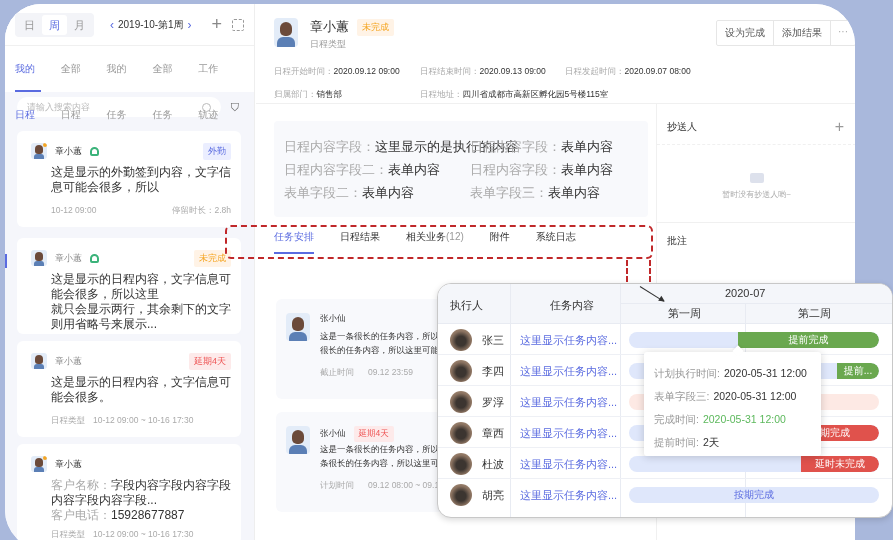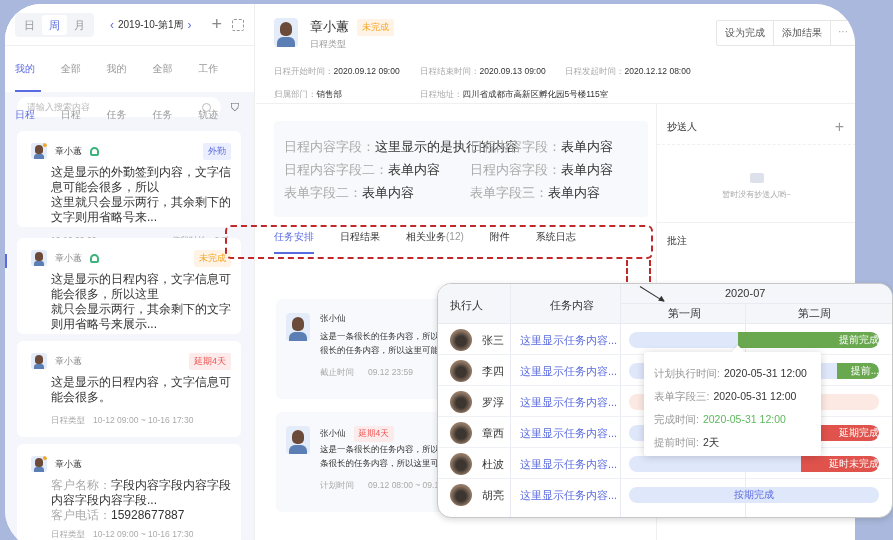--- a/index.html
+++ b/index.html
@@ -91,21 +91,21 @@
 
 .gantt{position:absolute;left:437px;top:283px;width:456px;height:235px;background:#fff;border-radius:14px;border:1px solid #c8c8c8;box-shadow:0 2px 6px rgba(0,0,0,.15);overflow:hidden;}
 .ghead{position:absolute;left:0;top:0;width:456px;height:40px;background:#f4f6fa;border-bottom:1px solid #e8ebf2;}
 .gh{position:absolute;font-size:11px;color:#333;}
 .gv{position:absolute;top:0;bottom:0;width:1px;background:#e8ebf2;}
 .grow{position:absolute;left:0;width:456px;height:31px;border-bottom:1px solid #eef0f5;}
 .gav{position:absolute;left:12px;top:5px;width:22px;height:22px;border-radius:50%;background:radial-gradient(circle at 50% 55%,#3c3530 30%,#8a7260 60%,#b69b82 100%);}
 .gname{position:absolute;left:44px;top:9px;font-size:11px;color:#333;}
 .glink{position:absolute;left:82px;top:9px;font-size:11px;color:#5a6be0;}
 .gbar{position:absolute;top:8px;height:16px;border-radius:8px;font-size:10px;line-height:16px;text-align:center;overflow:hidden;}
-.gbar .fill{position:absolute;top:0;bottom:0;right:0;color:#fff;text-align:right;border-radius:0 8px 8px 0;}
+.gbar .fill{position:absolute;top:0;bottom:0;right:0;color:#fff;text-align:center;border-radius:0 8px 8px 0;}
 .tooltip{position:absolute;left:644px;top:352px;width:177px;height:104px;background:#fff;border-radius:3px;box-shadow:0 1px 8px rgba(0,0,0,.18);font-size:10.5px;color:#999;padding:10px 0 0 10px;}
 .tooltip:before{content:"";position:absolute;left:90px;top:-5px;width:8px;height:8px;background:#fff;transform:rotate(45deg);box-shadow:-1px -1px 2px rgba(0,0,0,.06);}
 .tline{height:23px;line-height:23px;}
 .tline b{font-weight:normal;color:#333;margin-left:4px;}
 .tline b.green{color:#5cb85c;}
 .arrow{position:absolute;left:640px;top:286px;width:28px;height:1px;background:#333;transform:rotate(32deg);transform-origin:left;}
 .arrow:after{content:"";position:absolute;right:-1px;top:-3px;border-left:6px solid #333;border-top:3px solid transparent;border-bottom:3px solid transparent;}
 </style>
 </head>
 <body>
@@ -146,21 +146,20 @@
       <div class="row1">
         <div class="av">
             <i class="dot"></i>
           </div>
         <span class="cname">章小蕙</span>
         <span class="pin"></span>
         <span class="badge b-blue">外勤</span>
       </div>
       <div class="ctext">
         <div>这是显示的外勤签到内容，文字信息可能会很多，所以</div>
-        <div>这里就只会显示两行，其余剩下的文字则用省略号来...</div>
       </div>
       <div class="cfoot">
         <span>10-12 09:00</span>
         <span class="r">停留时长：2.8h</span>
       </div>
     </div>
 
     <div class="card" style="top:234px;height:96px;">
       <i class="activebar"></i>
       <div class="row1">
@@ -220,21 +219,21 @@
         <span class="badge b-orange">未完成</span>
       </div>
       <div class="htype">日程类型</div>
       <div class="hbtns">
         <span>设为完成</span>
         <span>添加结果</span>
         <span>···</span>
       </div>
       <div class="meta" style="top:62px;"><span>日程开始时间：</span><b>2020.09.12 09:00</b></div>
       <div class="meta" style="left:164px;top:62px;"><span>日程结束时间：</span><b>2020.09.13 09:00</b></div>
-      <div class="meta" style="left:309px;top:62px;"><span>日程发起时间：</span><b>2020.12.12 08:00</b></div>
+      <div class="meta" style="left:309px;top:62px;"><span>日程发起时间：</span><b>2020.09.07 08:00</b></div>
       <div class="meta" style="top:85px;"><span>归属部门：</span><b>销售部</b></div>
       <div class="meta" style="left:164px;top:85px;"><span>日程地址：</span><b>四川省成都市高新区孵化园5号楼115室</b></div>
     </div>
 
     <div class="fields">
       <div class="fitem" style="left:10px;top:17px;"><span>日程内容字段：</span><b>这里显示的是执行的内容</b></div>
       <div class="fitem" style="left:196px;top:17px;"><span>日程内容字段：</span><b>表单内容</b></div>
       <div class="fitem" style="left:10px;top:40px;"><span>日程内容字段二：</span><b>表单内容</b></div>
       <div class="fitem" style="left:196px;top:40px;"><span>日程内容字段：</span><b>表单内容</b></div>
       <div class="fitem" style="left:10px;top:63px;"><span>表单字段二：</span><b>表单内容</b></div>

